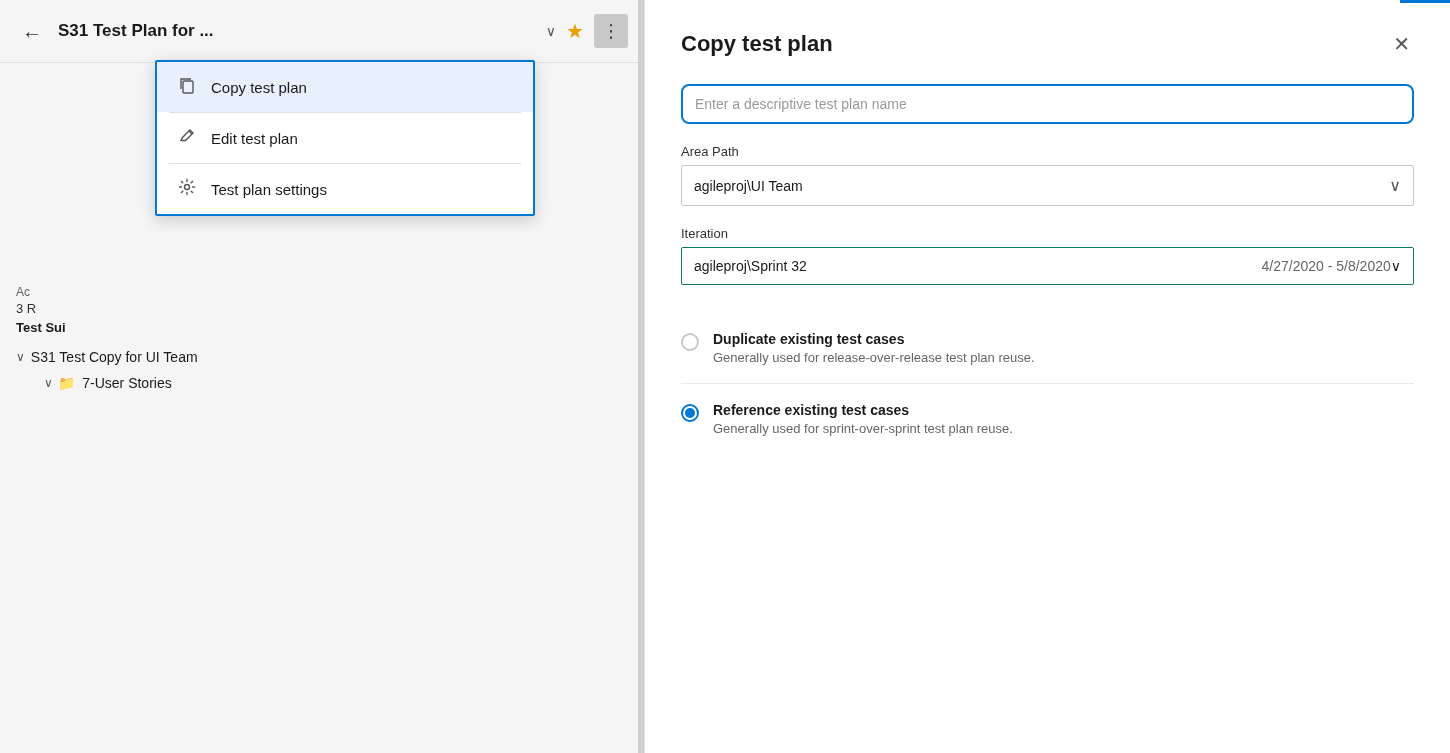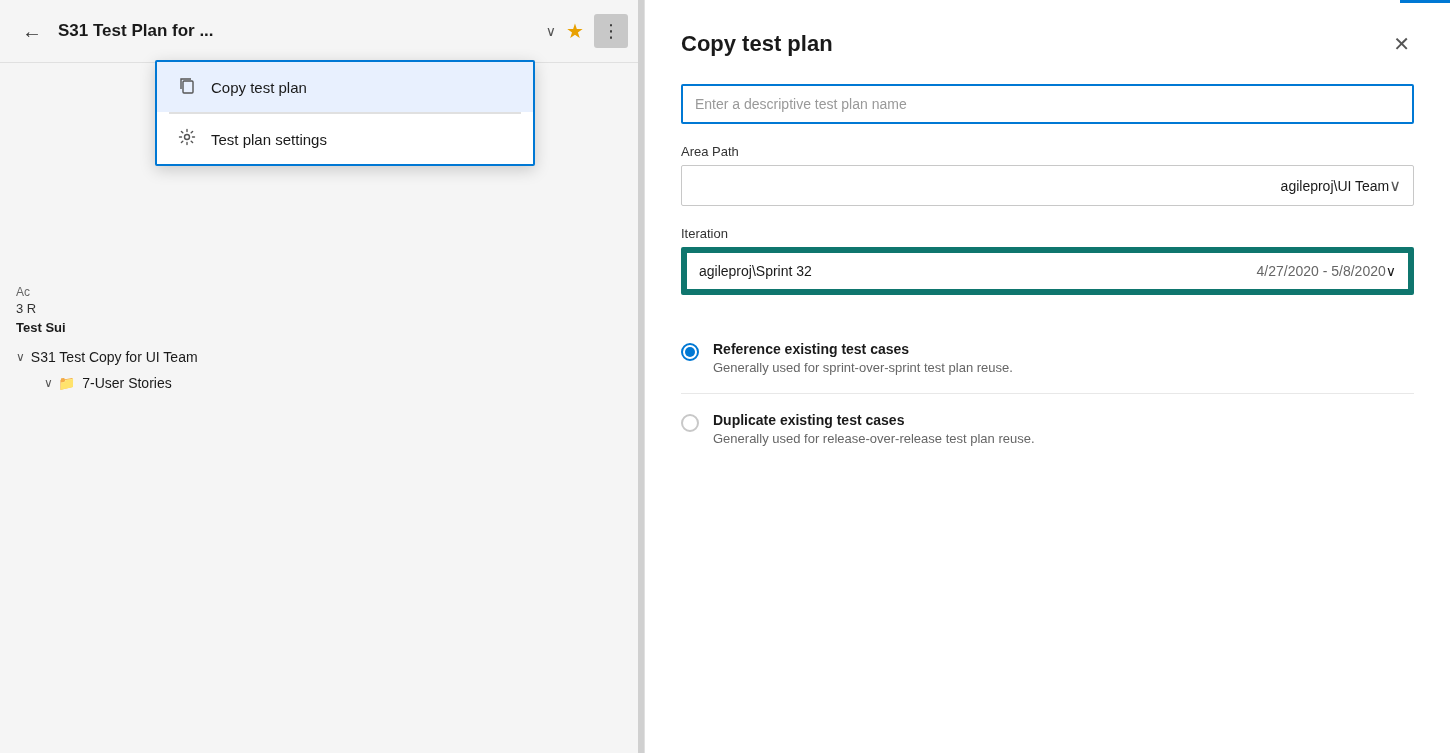--- a/index.html
+++ b/index.html
@@ -209,55 +209,55 @@
     .field-label {
       font-size: 13px;
       color: #333;
       margin-bottom: 6px;
       font-weight: 400;
     }
 
     .text-input {
       width: 100%;
       border: 2px solid #0078d4;
-      border-radius: 2px;
+      border-radius: 8px;
       padding: 10px 12px;
       font-size: 14px;
       color: #999;
       outline: none;
       margin-bottom: 20px;
     }
 
     .text-input::placeholder {
       color: #999;
     }
 
     .select-field {
       width: 100%;
       border: 1px solid #c8c8c8;
       border-radius: 2px;
       padding: 10px 12px;
       font-size: 14px;
       color: #1a1a1a;
       display: flex;
       align-items: center;
-      justify-content: flex-end;
+      justify-content: space-between;
       cursor: pointer;
       background: #fff;
       margin-bottom: 20px;
     }
 
     .select-field .chevron-down {
       font-size: 16px;
       color: #555;
     }
 
     .iteration-select {
       width: 100%;
-      border: 6px solid #0f766e;
+      border: 1px solid #0f766e;
       border-radius: 2px;
       padding: 10px 12px;
       font-size: 14px;
       color: #1a1a1a;
       display: flex;
       align-items: center;
       justify-content: space-between;
       cursor: pointer;
       background: #fff;
       margin-bottom: 28px;
@@ -354,20 +354,29 @@
     <div class="menu-item active">
       <span class="menu-icon">
         <svg width="18" height="18" viewBox="0 0 18 18" fill="none" xmlns="http://www.w3.org/2000/svg">
           <rect x="5" y="5" width="10" height="12" rx="1" stroke="#555" stroke-width="1.4" fill="none"></rect>
           <path d="M3 13V3h10" stroke="#555" stroke-width="1.4" fill="none"></path>
         </svg>
       </span>
       <span>Copy test plan</span>
     </div>
     <div class="menu-divider"></div>
+    <div class="menu-item">
+      <span class="menu-icon">
+        <svg width="18" height="18" viewBox="0 0 18 18" fill="none" xmlns="http://www.w3.org/2000/svg">
+          <path d="M3 13.5L4.5 10.5L12 3L15 6L7.5 13.5L3 13.5Z" stroke="#555" stroke-width="1.4" fill="none"></path>
+          <path d="M11 4L14 7" stroke="#555" stroke-width="1.4"></path>
+        </svg>
+      </span>
+      <span>Edit test plan</span>
+    </div>
     <div class="menu-divider"></div>
     <div class="menu-item">
       <span class="menu-icon">
         <svg width="18" height="18" viewBox="0 0 18 18" fill="none" xmlns="http://www.w3.org/2000/svg">
           <circle cx="9" cy="9" r="2.5" stroke="#555" stroke-width="1.4" fill="none"></circle>
           <path d="M9 1.5v2M9 14.5v2M1.5 9h2M14.5 9h2M3.4 3.4l1.4 1.4M13.2 13.2l1.4 1.4M3.4 14.6l1.4-1.4M13.2 4.8l1.4-1.4" stroke="#555" stroke-width="1.4" stroke-linecap="round"></path>
         </svg>
       </span>
       <span>Test plan settings</span>
     </div>
@@ -421,28 +430,28 @@
       <span class="iteration-left">agileproj\Sprint 32</span>
       <div class="iteration-right">
         <span class="iteration-date">4/27/2020 - 5/8/2020</span>
         <span>∨</span>
       </div>
     </div>
   </div>
 
   <div>
     <div class="radio-option">
+      <div class="radio-circle"></div>
+      <div class="radio-text-block">
+        <div class="radio-title">Duplicate existing test cases</div>
+        <div class="radio-desc">Generally used for release-over-release test plan reuse.</div>
+      </div>
+    </div>
+
+    <div class="radio-option">
       <div class="radio-circle checked"></div>
       <div class="radio-text-block">
         <div class="radio-title">Reference existing test cases</div>
         <div class="radio-desc">Generally used for sprint-over-sprint test plan reuse.</div>
       </div>
     </div>
-
-    <div class="radio-option">
-      <div class="radio-circle"></div>
-      <div class="radio-text-block">
-        <div class="radio-title">Duplicate existing test cases</div>
-        <div class="radio-desc">Generally used for release-over-release test plan reuse.</div>
-      </div>
-    </div>
   </div>
 </div>
 
 </body></html>

